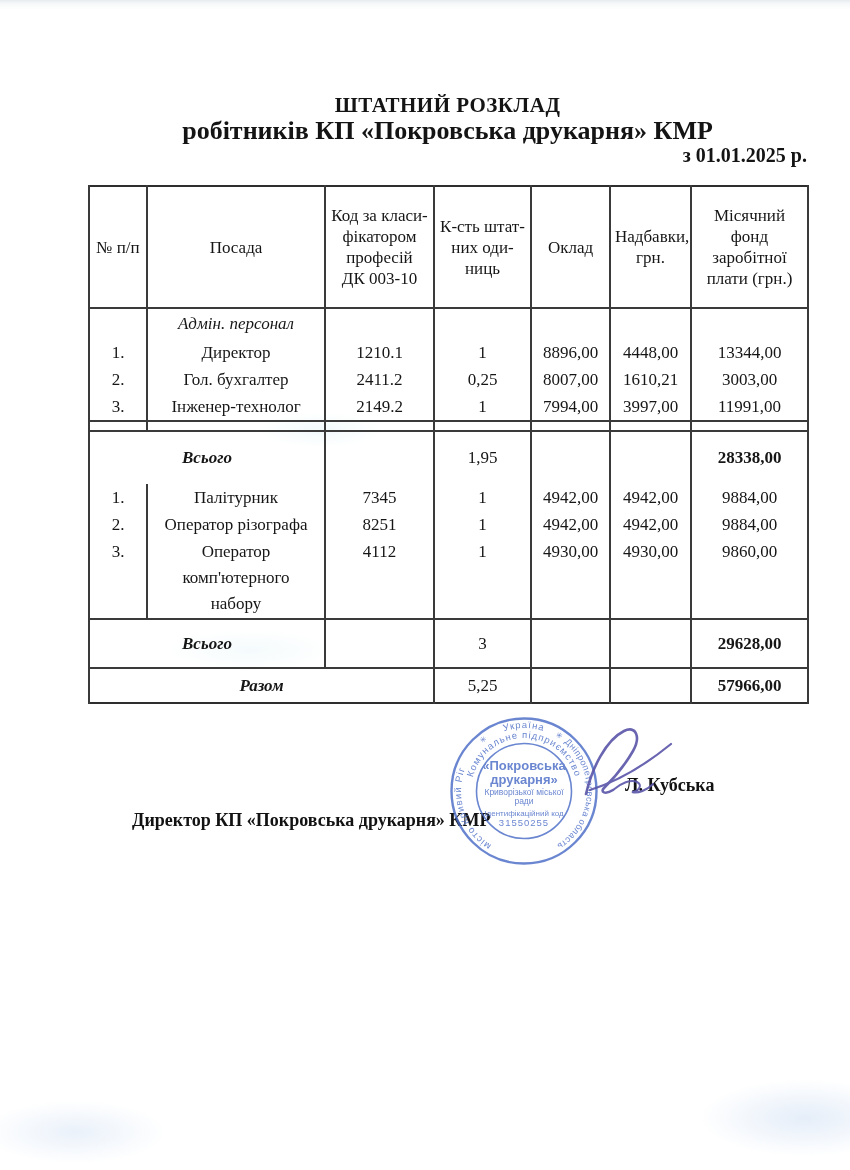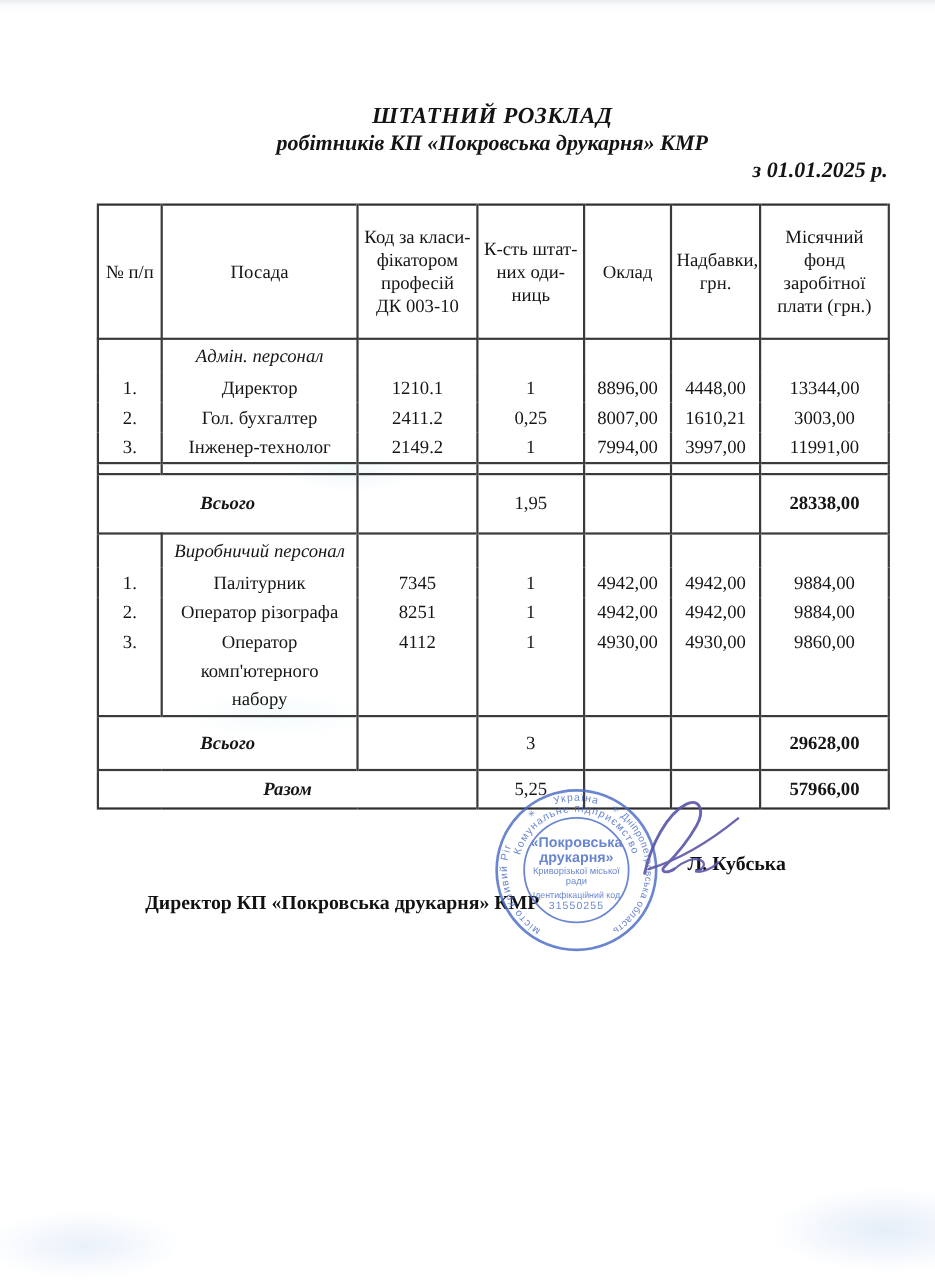--- a/index.html
+++ b/index.html
@@ -9,23 +9,23 @@
     background:
       radial-gradient(ellipse 130px 45px at 75px 1132px,  rgba(150,185,230,.20), transparent 70%),
       radial-gradient(ellipse 150px 55px at 805px 1118px, rgba(150,185,230,.25), transparent 70%),
       radial-gradient(ellipse 90px 25px at 320px 430px,   rgba(120,200,220,.10), transparent 70%),
       radial-gradient(ellipse 120px 30px at 250px 650px,  rgba(120,200,220,.08), transparent 70%),
       linear-gradient(180deg, #e9ecef 0px, #f7f9fa 4px, #ffffff 10px),
       #fdfefe;
   }
 
   
-  .title-block { position:absolute; left:88px; top:92px; width:719px; text-align:center; font-weight:bold; color:#141414;font-style:italic; }
+  .title-block { position:absolute; left:88px; top:92px; width:719px; text-align:center; font-weight:bold; color:#141414; }
   .title-l1 { font-size:21px; line-height:26px; letter-spacing:.5px; }
-  .title-l2 { font-size:20px; line-height:25px; }
+  .title-l2 { font-size:26px; line-height:25px; }
   .title-l3 { font-size:20px; line-height:25px;text-align:right; }
 
   
   table.staff {
     position:absolute; left:88px; top:185px; width:719px;
     border-collapse:collapse; table-layout:fixed;
     font-size:17px; color:#161616;
     border:2px solid #2e2e2e;
   }
   table.staff th, table.staff td {
@@ -155,29 +155,20 @@
       </tr>
       <tr class="r-total hline">
         <td colspan="2" class="tot-label">Всього</td>
         <td></td>
         <td>1,95</td>
         <td></td>
           <td></td>
         <td class="tot-fund">28338,00</td>
       </tr>
 
-      <tr class="r-sechdr hline">
-        <td></td>
-        <td class="sec">Виробничий персонал</td>
-        <td></td>
-          <td></td>
-        <td></td>
-          <td></td>
-          <td></td>
-      </tr>
       <tr class="r-data">
         <td>1.</td>
         <td class="pos">Палітурник</td>
         <td>7345</td>
         <td>1</td>
         <td>4942,00</td>
         <td>4942,00</td>
         <td>9884,00</td>
       </tr>
       <tr class="r-data">

